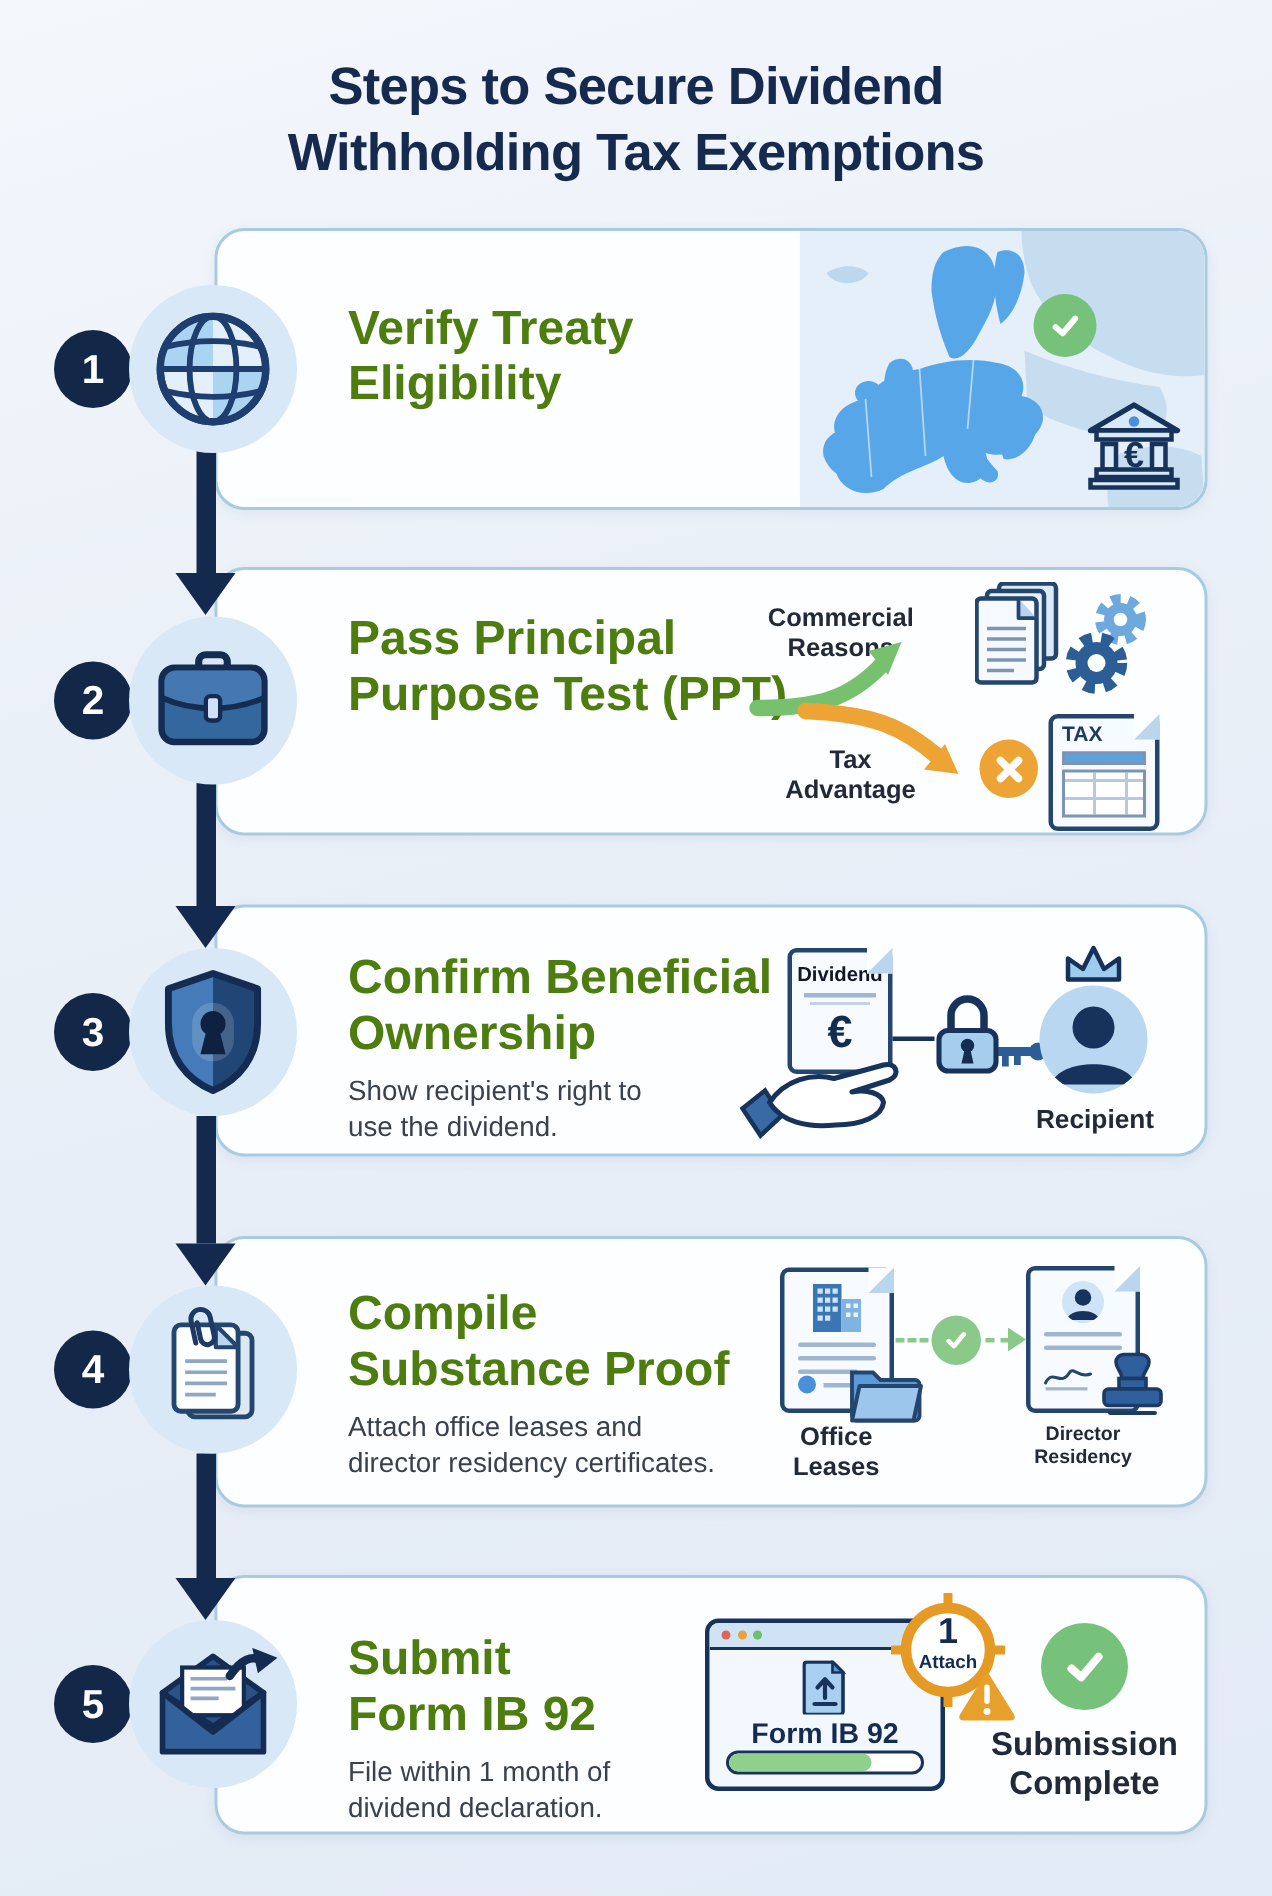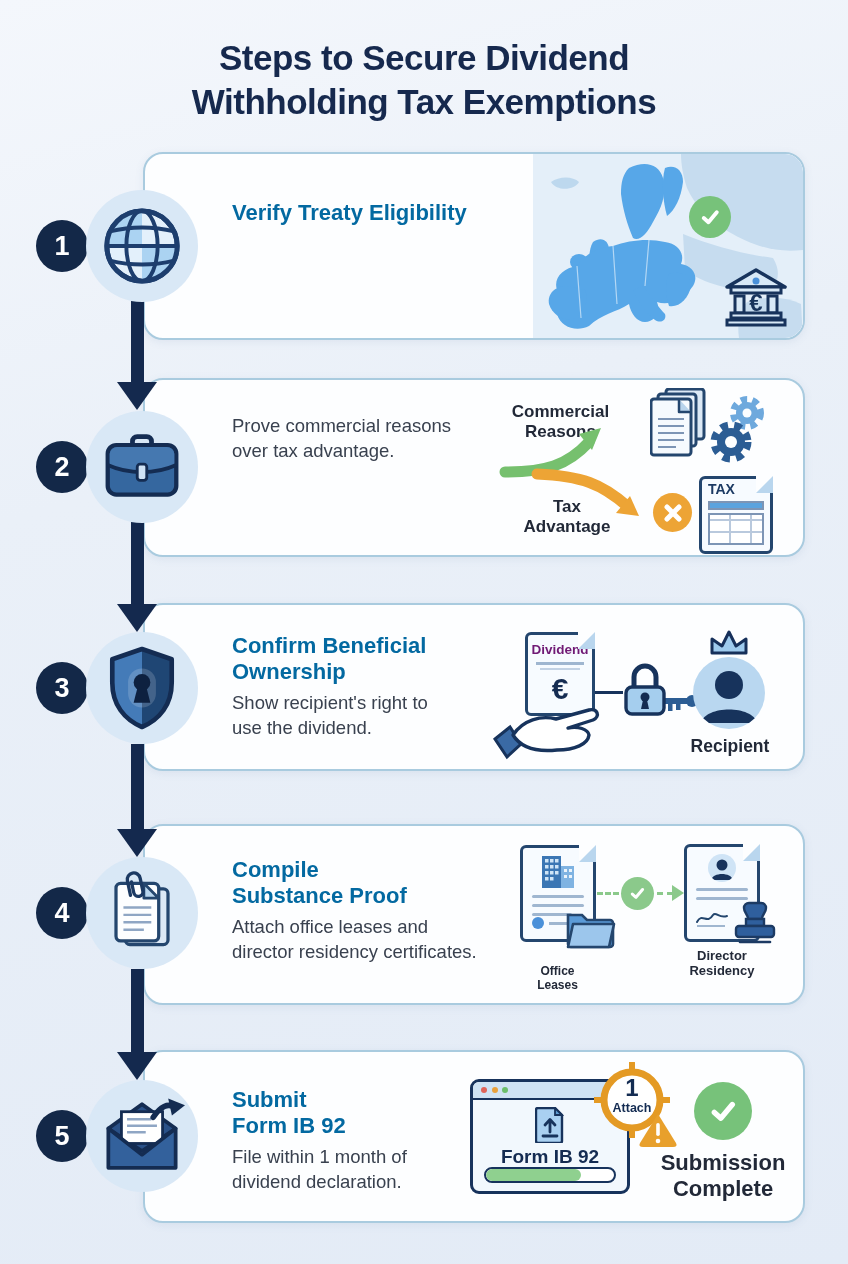--- a/index.html
+++ b/index.html
@@ -16,21 +16,21 @@
     background:#132848;color:#fff;font-weight:bold;font-size:27px;z-index:4;
     display:flex;align-items:center;justify-content:center;}
   .icon-circle{position:absolute;left:86px;width:112px;height:112px;border-radius:50%;
     background:#d9e8f6;display:flex;align-items:center;justify-content:center;z-index:4;}
   .flow-arrow{position:absolute;left:117px;width:40px;z-index:3;}
   .flow-arrow .shaft{position:absolute;left:14px;top:0;width:13px;background:#14294e;}
   .flow-arrow .head{position:absolute;left:0;width:0;height:0;
     border-left:20px solid transparent;border-right:20px solid transparent;
     border-top:28px solid #14294e;}
   .text-block{position:absolute;left:87px;width:310px;}
-  .step-title{font-size:22px;font-weight:bold;color:#0369a1;line-height:1.17;white-space:pre-line;}
+  .step-title{font-size:32px;font-weight:bold;color:#4d7c0f;line-height:1.17;white-space:pre-line;}
   .step-desc{font-size:18.5px;color:#39414f;line-height:1.33;white-space:pre-line;margin-top:7px;}
   .vis-label{position:absolute;font-weight:bold;color:#222938;text-align:center;
     white-space:pre-line;line-height:1.18;}
   .check-circle{position:absolute;border-radius:50%;background:#77c27a;
     display:flex;align-items:center;justify-content:center;}
   .check-circle svg{width:62%;height:62%;}
   .paper{position:absolute;background:#f7fbff;border:3px solid #24466e;border-radius:6px;box-sizing:border-box;}
   .paper::before{content:"";position:absolute;top:-3px;right:-3px;width:17px;height:17px;background:#fdfeff;}
   .paper::after{content:"";position:absolute;top:-3px;right:-3px;border:solid transparent;
     border-width:0 0 17px 17px;border-bottom-color:#b9d6ee;}
@@ -101,22 +101,22 @@
       <rect x="12" y="33" width="9" height="17" fill="#d8e9f7" stroke="#17335c" stroke-width="3"></rect>
       <rect x="45" y="33" width="9" height="17" fill="#d8e9f7" stroke="#17335c" stroke-width="3"></rect>
       <text x="33" y="48" text-anchor="middle" font-size="24" font-weight="bold" fill="#17335c">€</text>
       <rect x="8" y="50" width="50" height="5" fill="#d8e9f7" stroke="#17335c" stroke-width="3"></rect>
       <rect x="4" y="57" width="58" height="5" fill="#d8e9f7" stroke="#17335c" stroke-width="3"></rect>
     </svg>
   </div>
 
   <div class="card" style="top:378px;height:179px;">
     <div class="text-block" style="top:27px;">
-      <div class="step-desc">Prove commercial reasons
-over tax advantage.</div>
+      <div class="step-title">Pass Principal
+Purpose Test (PPT)</div>
     </div>
     <div class="vis-label" style="left:348px;top:22px;width:135px;font-size:17px;">Commercial
 Reasons</div>
     <div class="vis-label" style="left:362px;top:117px;width:120px;font-size:17px;">Tax
 Advantage</div>
 
     <svg style="position:absolute;left:352px;top:30px;" width="190" height="125" viewBox="0 0 190 125">
       <path d="M8,62 C48,62 70,56 92,32" stroke="#76c06e" stroke-width="11" fill="none" stroke-linecap="round"></path>
       <polygon points="104,18 95,40 82,24" fill="#76c06e"></polygon>
       <path d="M40,64 C85,66 105,74 130,96" stroke="#eda435" stroke-width="11" fill="none" stroke-linecap="round"></path>
@@ -158,21 +158,21 @@
 
   <div class="card" style="top:603px;height:168px;">
     <div class="text-block" style="top:28px;">
       <div class="step-title">Confirm Beneficial
 Ownership</div>
       <div class="step-desc">Show recipient's right to
 use the dividend.</div>
     </div>
 
     <div class="paper" style="left:380px;top:27px;width:70px;height:84px;">
-      <div style="text-align:center;margin-top:7px;font-weight:bold;font-size:13.5px;color:#701a75;">Dividend</div>
+      <div style="text-align:center;margin-top:7px;font-weight:bold;font-size:13.5px;color:#0f172a;">Dividend</div>
       <div style="height:2.5px;background:#9fb6d0;margin:5px 8px 0;"></div>
       <div style="height:2px;background:#c3d2e4;margin:3px 12px 0;"></div>
       <div style="text-align:center;font-weight:bold;font-size:30px;color:#152c52;margin-top:2px;">€</div>
     </div>
 
     <svg style="position:absolute;left:348px;top:98px;" width="114" height="60" viewBox="0 0 114 60">
       <path d="M2,36 L17,24 L28,41 L14,54 Z" fill="#3a6aa5" stroke="#17335c" stroke-width="3"></path>
       <path d="M20,32 C30,17 48,12 63,16 L96,7 C104,5 108,13 100,17 L75,25 C85,23 95,26 96,32 C95,41 82,47 64,47 C45,49 28,45 20,32 Z" fill="#ffffff" stroke="#17335c" stroke-width="3.4" stroke-linejoin="round"></path>
     </svg>
     <div style="position:absolute;left:450px;top:86px;width:28px;height:3px;background:#17335c;"></div>
@@ -268,21 +268,21 @@
         <path d="M2,15 H30" stroke="#9fb6d0" stroke-width="2.2"></path>
       </svg>
     </div>
 
     <svg style="position:absolute;left:587px;top:74px;" width="46" height="46" viewBox="0 0 46 46">
       <path d="M17,3 h12 a5,5 0 0 1 5,5 c0,5 -4,6 -4,11 h-14 c0,-5 -4,-6 -4,-11 a5,5 0 0 1 5,-5 Z" fill="#2f5f9d" stroke="#1c3a63" stroke-width="2.4"></path>
       <rect x="14" y="19" width="18" height="7" fill="#2f5f9d" stroke="#1c3a63" stroke-width="2.4"></rect>
       <rect x="4" y="26" width="38" height="11" rx="3" fill="#2f5f9d" stroke="#1c3a63" stroke-width="2.4"></rect>
       <path d="M8,42 H38" stroke="#1c3a63" stroke-width="2.6" stroke-linecap="round"></path>
     </svg>
-    <div class="vis-label" style="left:355px;top:138px;width:115px;font-size:12px;">Office
+    <div class="vis-label" style="left:355px;top:122px;width:115px;font-size:17px;">Office
 Leases</div>
     <div class="vis-label" style="left:512px;top:122px;width:130px;font-size:13px;">Director
 Residency</div>
   </div>
 
   <div class="card" style="top:1050px;height:173px;">
     <div class="text-block" style="top:35px;">
       <div class="step-title">Submit
 Form IB 92</div>
       <div class="step-desc">File within 1 month of

